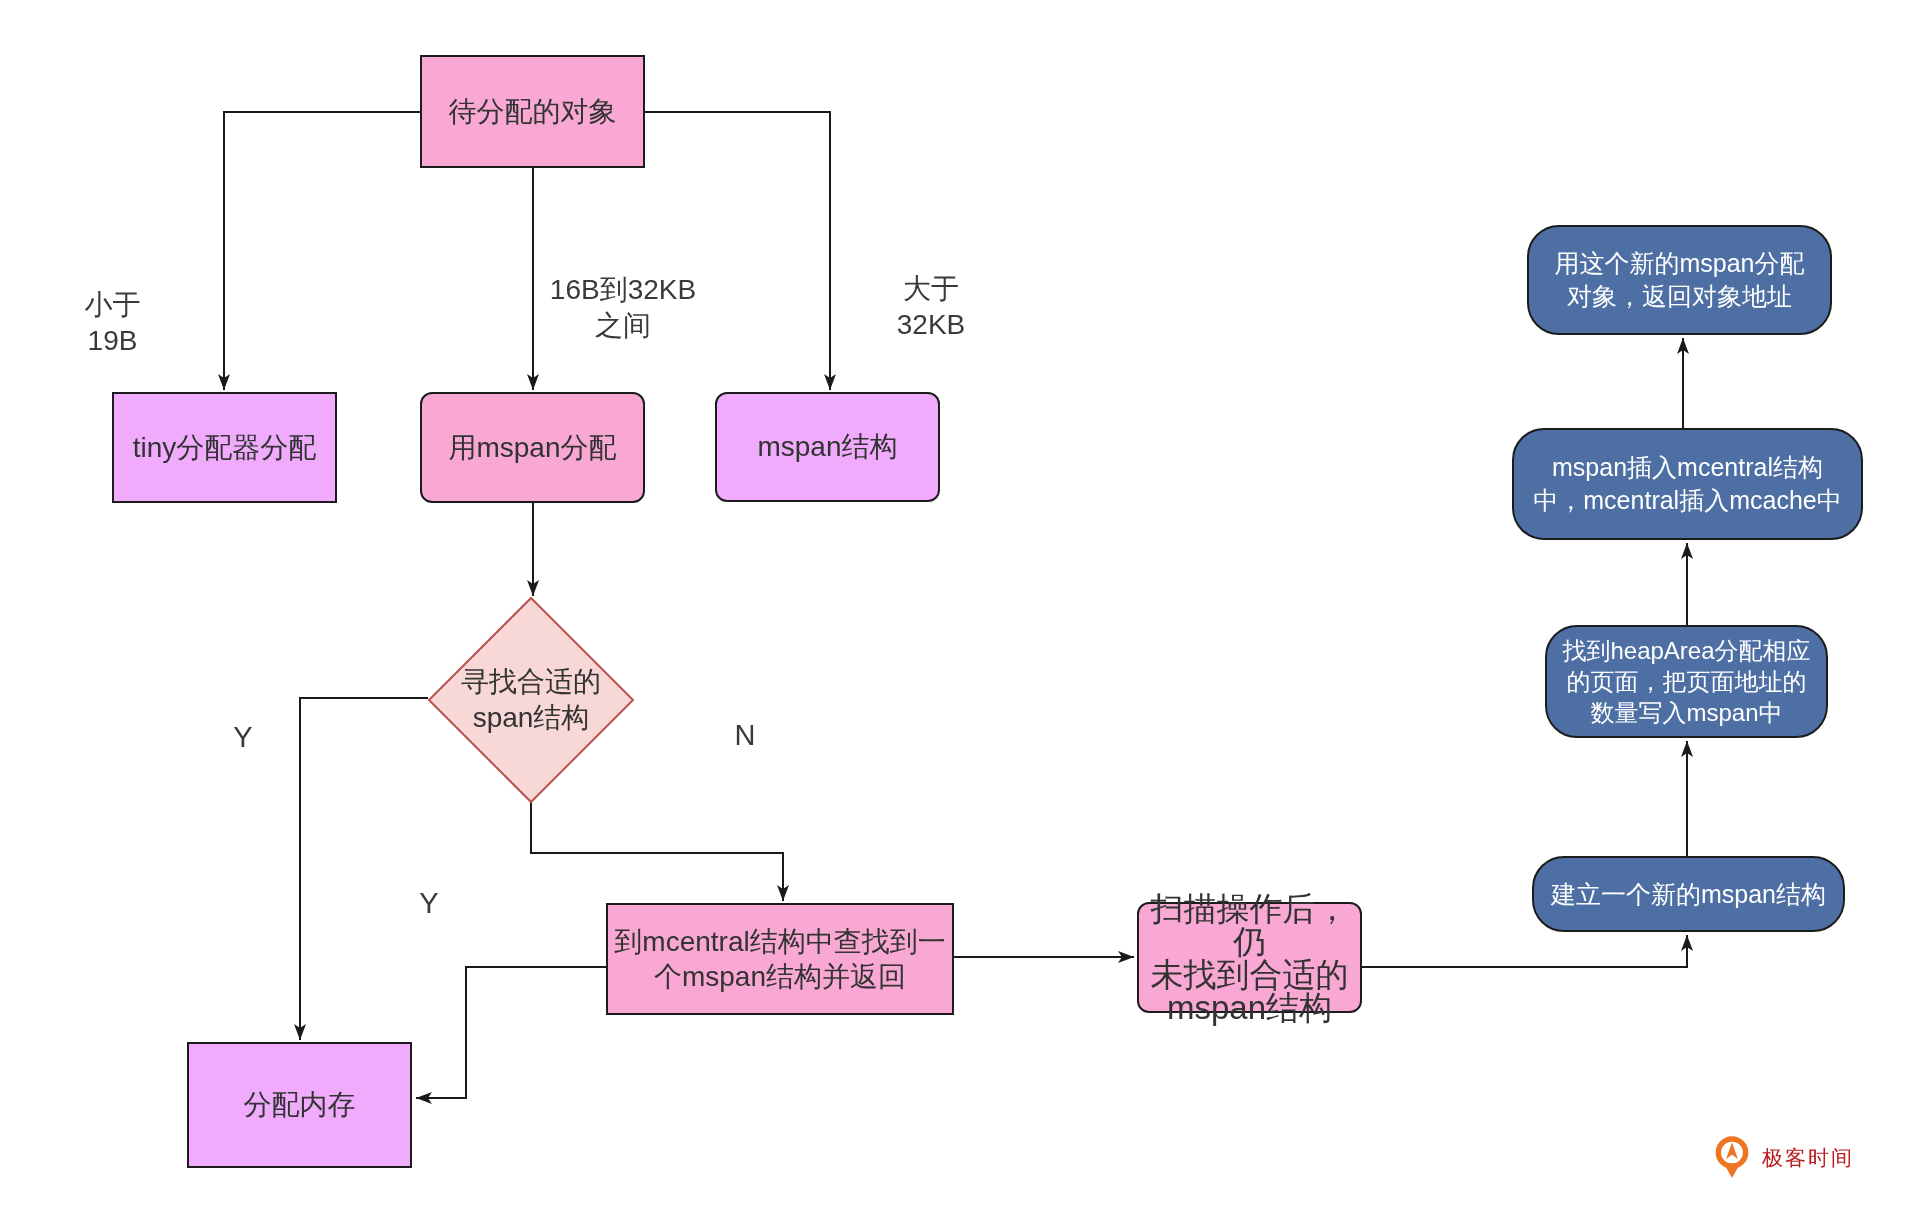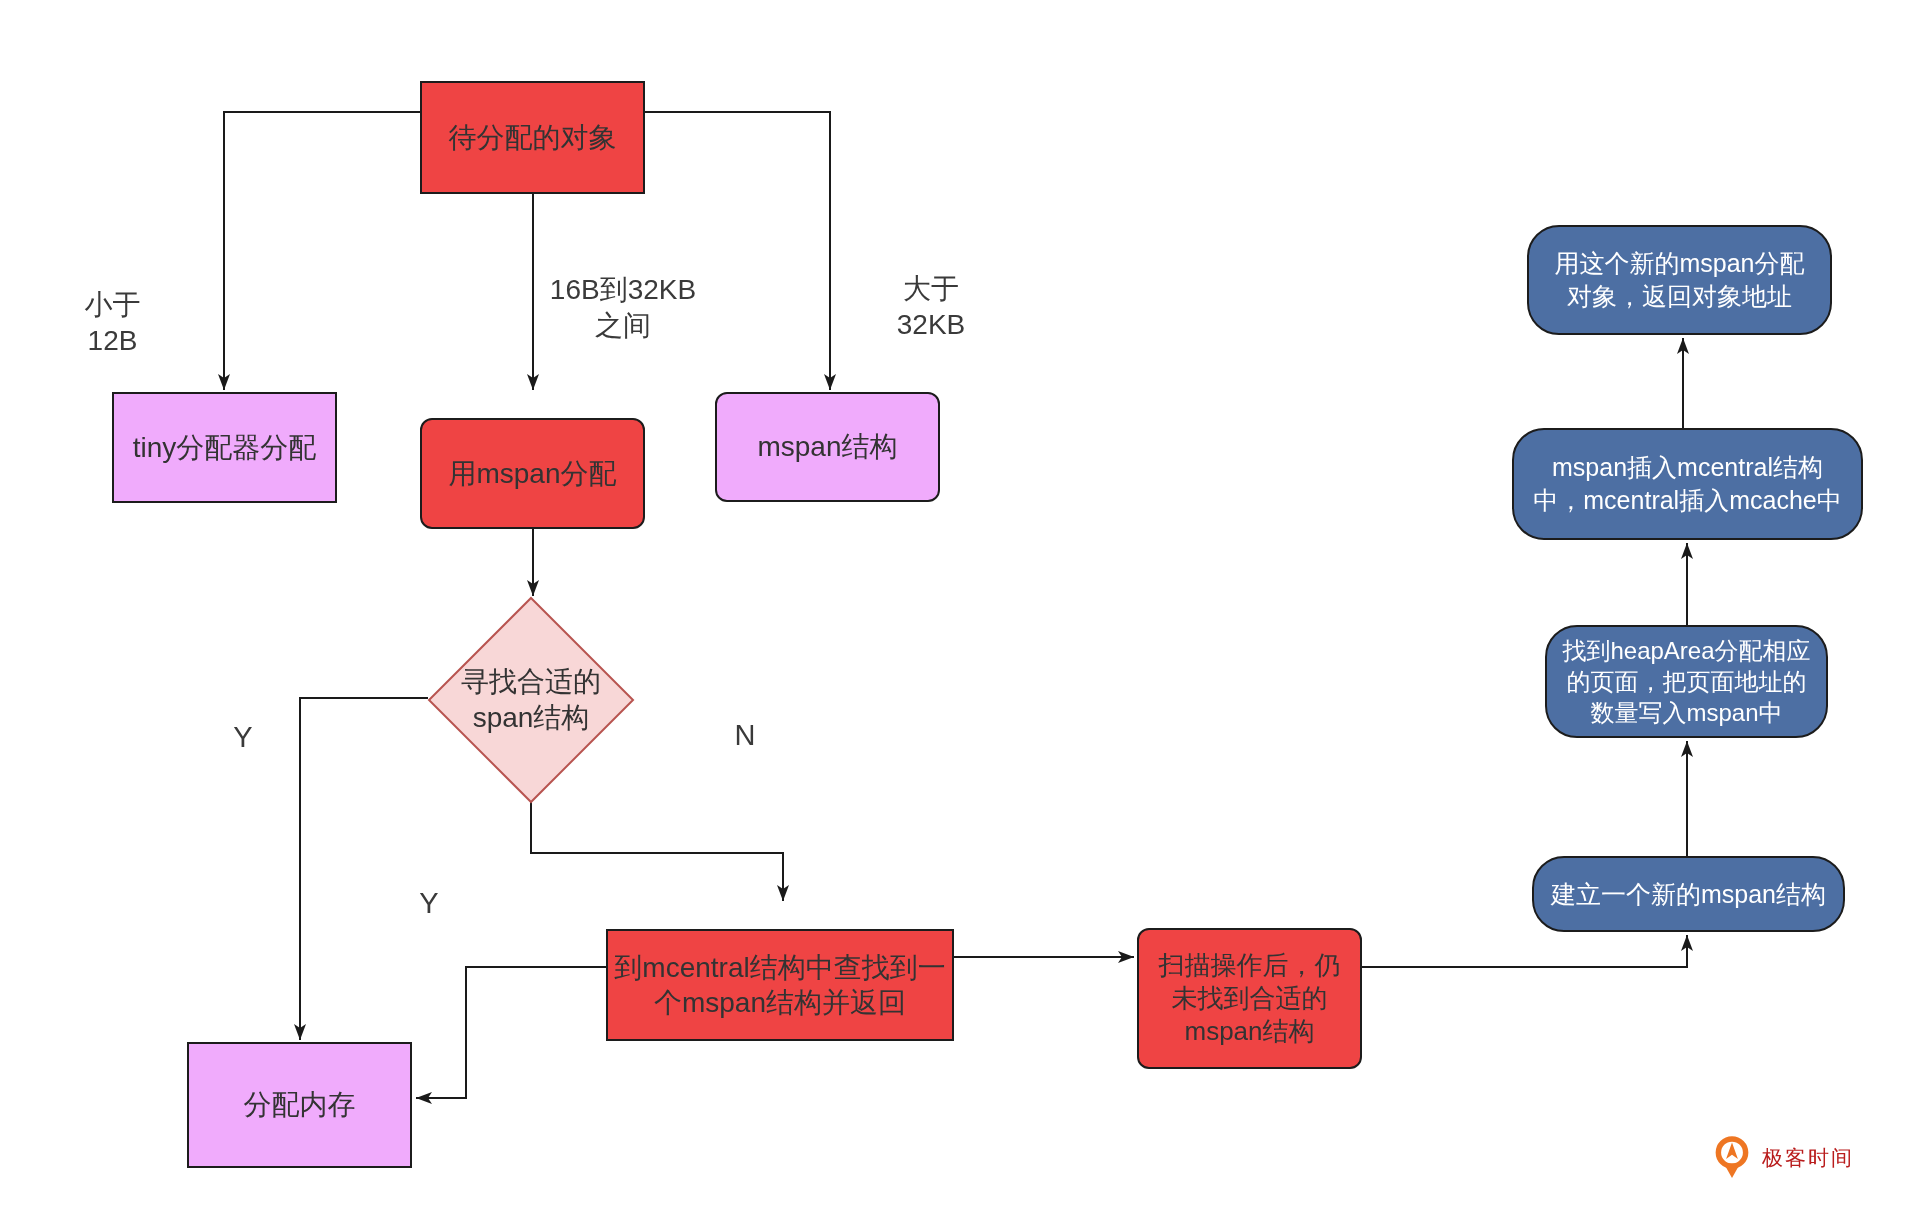--- a/index.html
+++ b/index.html
@@ -16,21 +16,21 @@
     box-sizing:border-box;
     display:flex;align-items:center;justify-content:center;
     text-align:center;
     white-space:pre-line;
     color:#333333;
     font-size:28px;
     line-height:36px;
     z-index:2;
   }
   .node.rect{border:2px solid #1c1c1c;background:#f0abfc;}
-  .node.light{background:#ef4444;margin-top:26px;}
+  .node.light{background:#f9a8d4;}
   .node.round{border-radius:12px;}
   .node.dark{
     background:#4d6fa3;border:2px solid #1c1c1c;border-radius:32px;
     color:#ffffff;font-size:25px;line-height:33px;
   }
   .node.diamond-label{
     border:none;background:transparent;z-index:3;
   }
   .edge-label{
     position:absolute;
@@ -84,40 +84,40 @@
   <div class="node rect light round" style="left:420px;top:392px;width:225px;height:111px">用mspan分配</div>
 
   <div class="node rect round" style="left:715px;top:392px;width:225px;height:110px">mspan结构</div>
 
   <div class="node diamond-label" style="left:429px;top:648px;width:204px;height:104px">寻找合适的
 span结构</div>
 
   <div class="node rect light" style="left:606px;top:903px;width:348px;height:112px;font-size:28px;line-height:35px">到mcentral结构中查找到一
 个mspan结构并返回</div>
 
-  <div class="node rect light round" style="left:1137px;top:902px;width:225px;height:141px;font-size:26px;line-height:33px">扫描操作后，仍
+  <div class="node rect light round" style="left:1137px;top:902px;width:225px;height:111px;font-size:33px;line-height:33px">扫描操作后，仍
 未找到合适的
 mspan结构</div>
 
   <div class="node dark" style="left:1532px;top:856px;width:313px;height:76px">建立一个新的mspan结构</div>
 
   <div class="node dark" style="left:1545px;top:625px;width:283px;height:113px;font-size:24px;line-height:31px">找到heapArea分配相应
 的页面，把页面地址的
 数量写入mspan中</div>
 
   <div class="node dark" style="left:1512px;top:428px;width:351px;height:112px">mspan插入mcentral结构
 中，mcentral插入mcache中</div>
 
   <div class="node dark" style="left:1527px;top:225px;width:305px;height:110px">用这个新的mspan分配
 对象，返回对象地址</div>
 
   <div class="node rect" style="left:187px;top:1042px;width:225px;height:126px">分配内存</div>
 
   <div class="edge-label" style="left:40px;top:287px;width:145px">小于
-12B</div>
+19B</div>
 
   <div class="edge-label" style="left:523px;top:272px;width:200px">16B到32KB
 之间</div>
 
   <div class="edge-label" style="left:851px;top:271px;width:160px">大于
 32KB</div>
 
   <div class="edge-label" style="left:227px;top:719px;width:32px;font-size:29px">Y</div>
 
   <div class="edge-label" style="left:413px;top:885px;width:32px;font-size:29px">Y</div>

